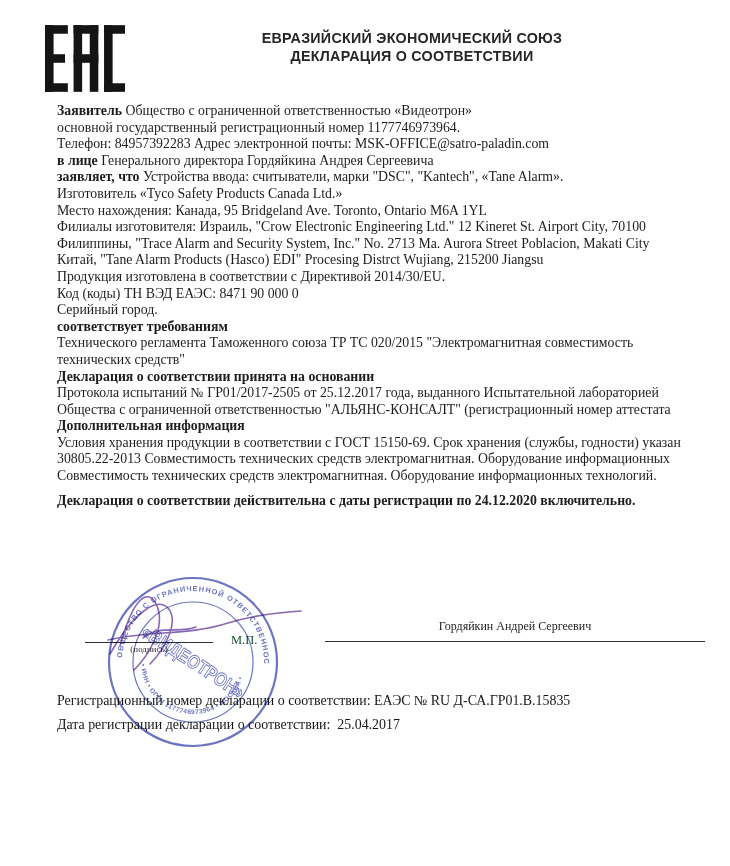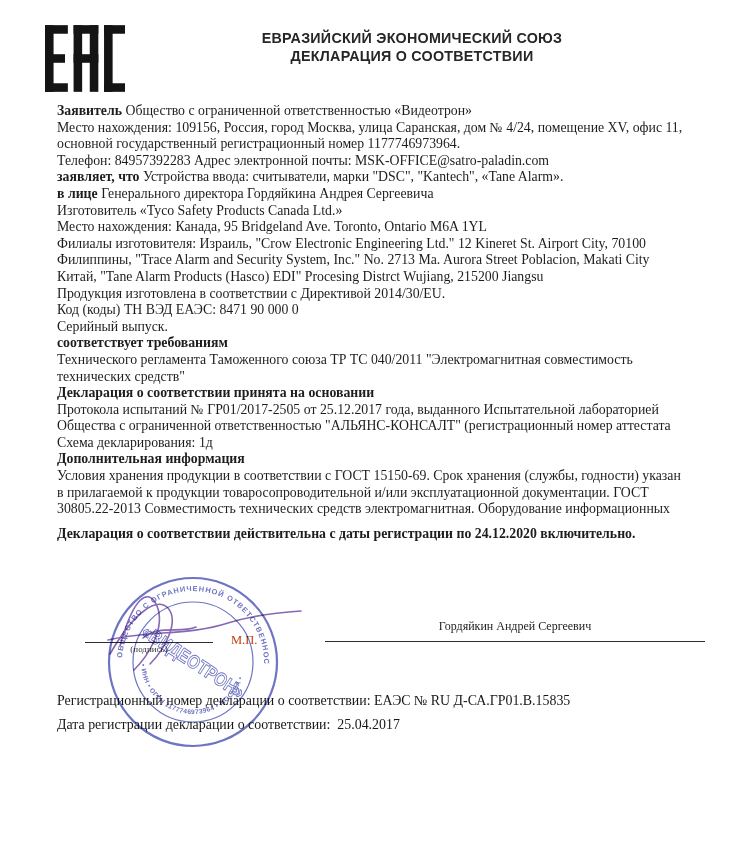--- a/index.html
+++ b/index.html
@@ -15,21 +15,21 @@
   .doc p{margin:0;white-space:pre;}
   .doc p.gap{margin-top:8px;}
   .doc b{font-weight:700;}
   
   .sig-line{position:absolute;border-top:1.4px solid #2e2e2e;height:0;}
   #sig-line-left{left:85px;top:642px;width:128px;}
   #sig-line-right{left:325px;top:641px;width:380px;}
   .sublabel{position:absolute;font-size:9px;color:#333;text-align:center;}
   #podpis-label{left:85px;top:644px;width:128px;}
   #fio-label{left:325px;top:644px;width:380px;}
-  #mp-label{position:absolute;left:231px;top:633px;font-size:12.5px;color:#c2410c;}
+  #mp-label{position:absolute;left:231px;top:633px;font-size:12.5px;color:#14532d;}
   #fio-name{position:absolute;left:325px;top:619px;width:380px;text-align:center;font-size:12px;color:#222;}
   
   .footer-line{position:absolute;left:57px;font-weight:400;font-size:13.9px;white-space:pre;color:#161616;margin-top:16px;}
   #reg-number{top:677px;}
   #reg-date{top:701px;}
   
   #stamp-svg{position:absolute;left:106px;top:575px;mix-blend-mode:multiply;opacity:.82;}
   #signature-svg{position:absolute;left:88px;top:578px;mix-blend-mode:multiply;opacity:.9;}
   .st-stroke{stroke:#4c55b4;fill:none;}
   .st-text{fill:#4c55b4;font-family:"Liberation Sans",sans-serif;font-weight:700;}
@@ -60,44 +60,42 @@
     </g>
   </svg>
 
   <div class="title">
     <div>ЕВРАЗИЙСКИЙ ЭКОНОМИЧЕСКИЙ СОЮЗ</div>
     <div>ДЕКЛАРАЦИЯ О СООТВЕТСТВИИ</div>
   </div>
 
   <div class="doc">
     <p><b>Заявитель </b><span>Общество с ограниченной ответственностью «Видеотрон»</span></p>
-    <p><b></b><span>Место нахождения: 109156, Россия, город Москва, улица Саранская, дом № 4/24, помещение XV, офис 11,</span></p>
     <p><b></b><span>основной государственный регистрационный номер 1177746973964.</span></p>
     <p><b></b><span>Телефон: 84957392283 Адрес электронной почты: MSK-OFFICE@satro-paladin.com</span></p>
+    <p><b>в лице </b><span>Генерального директора Гордяйкина Андрея Сергеевича</span></p>
     <p><b>заявляет, что </b><span>Устройства ввода: считыватели, марки "DSC", "Kantech", «Tane Alarm».</span></p>
-    <p><b>в лице </b><span>Генерального директора Гордяйкина Андрея Сергеевича</span></p>
     <p><b></b><span>Изготовитель «Tyco Safety Products Canada Ltd.»</span></p>
     <p><b></b><span>Место нахождения: Канада, 95 Bridgeland Ave. Toronto, Ontario M6A 1YL</span></p>
     <p><b></b><span>Филиалы изготовителя: Израиль, "Crow Electronic Engineering Ltd." 12 Kineret St. Airport City, 70100</span></p>
     <p><b></b><span>Филиппины, "Trace Alarm and Security System, Inc." No. 2713 Ma. Aurora Street Poblacion, Makati City</span></p>
     <p><b></b><span>Китай, "Tane Alarm Products (Hasco) EDI" Procesing Distrct Wujiang, 215200 Jiangsu</span></p>
     <p><b></b><span>Продукция изготовлена в соответствии с Директивой 2014/30/EU.</span></p>
     <p><b></b><span>Код (коды) ТН ВЭД ЕАЭС: 8471 90 000 0</span></p>
-    <p><b></b><span>Серийный выпуск.</span></p>
+    <p><b></b><span>Серийный город.</span></p>
     <p><b>соответствует требованиям</b><span></span></p>
-    <p><b></b><span>Технического регламента Таможенного союза ТР ТС 040/2011 "Электромагнитная совместимость</span></p>
+    <p><b></b><span>Технического регламента Таможенного союза ТР ТС 020/2015 "Электромагнитная совместимость</span></p>
     <p><b></b><span>технических средств"</span></p>
     <p><b>Декларация о соответствии принята на основании</b><span></span></p>
     <p><b></b><span>Протокола испытаний № ГР01/2017-2505 от 25.12.2017 года, выданного Испытательной лабораторией</span></p>
     <p><b></b><span>Общества с ограниченной ответственностью "АЛЬЯНС-КОНСАЛТ" (регистрационный номер аттестата</span></p>
-    <p><b></b><span>Схема декларирования: 1д</span></p>
     <p><b>Дополнительная информация</b><span></span></p>
     <p><b></b><span>Условия хранения продукции в соответствии с ГОСТ 15150-69. Срок хранения (службы, годности) указан</span></p>
-    <p><b></b><span>в прилагаемой к продукции товаросопроводительной и/или эксплуатационной документации. ГОСТ</span></p>
     <p><b></b><span>30805.22-2013 Совместимость технических средств электромагнитная. Оборудование информационных</span></p>
+    <p><b></b><span>Совместимость технических средств электромагнитная. Оборудование информационных технологий.</span></p>
     <p class="gap"><b>Декларация о соответствии действительна с даты регистрации по 24.12.2020 включительно.</b><span></span></p>
   </div>
 
   <div class="sig-line" id="sig-line-left"></div>
   <div class="sublabel" id="podpis-label">(подпись)</div>
   <div id="mp-label">М.П.</div>
   <div id="fio-name">Гордяйкин Андрей Сергеевич</div>
   <div class="sig-line" id="sig-line-right"></div>
 
   <svg id="stamp-svg" width="174" height="174" viewBox="0 0 174 174" aria-hidden="true">

